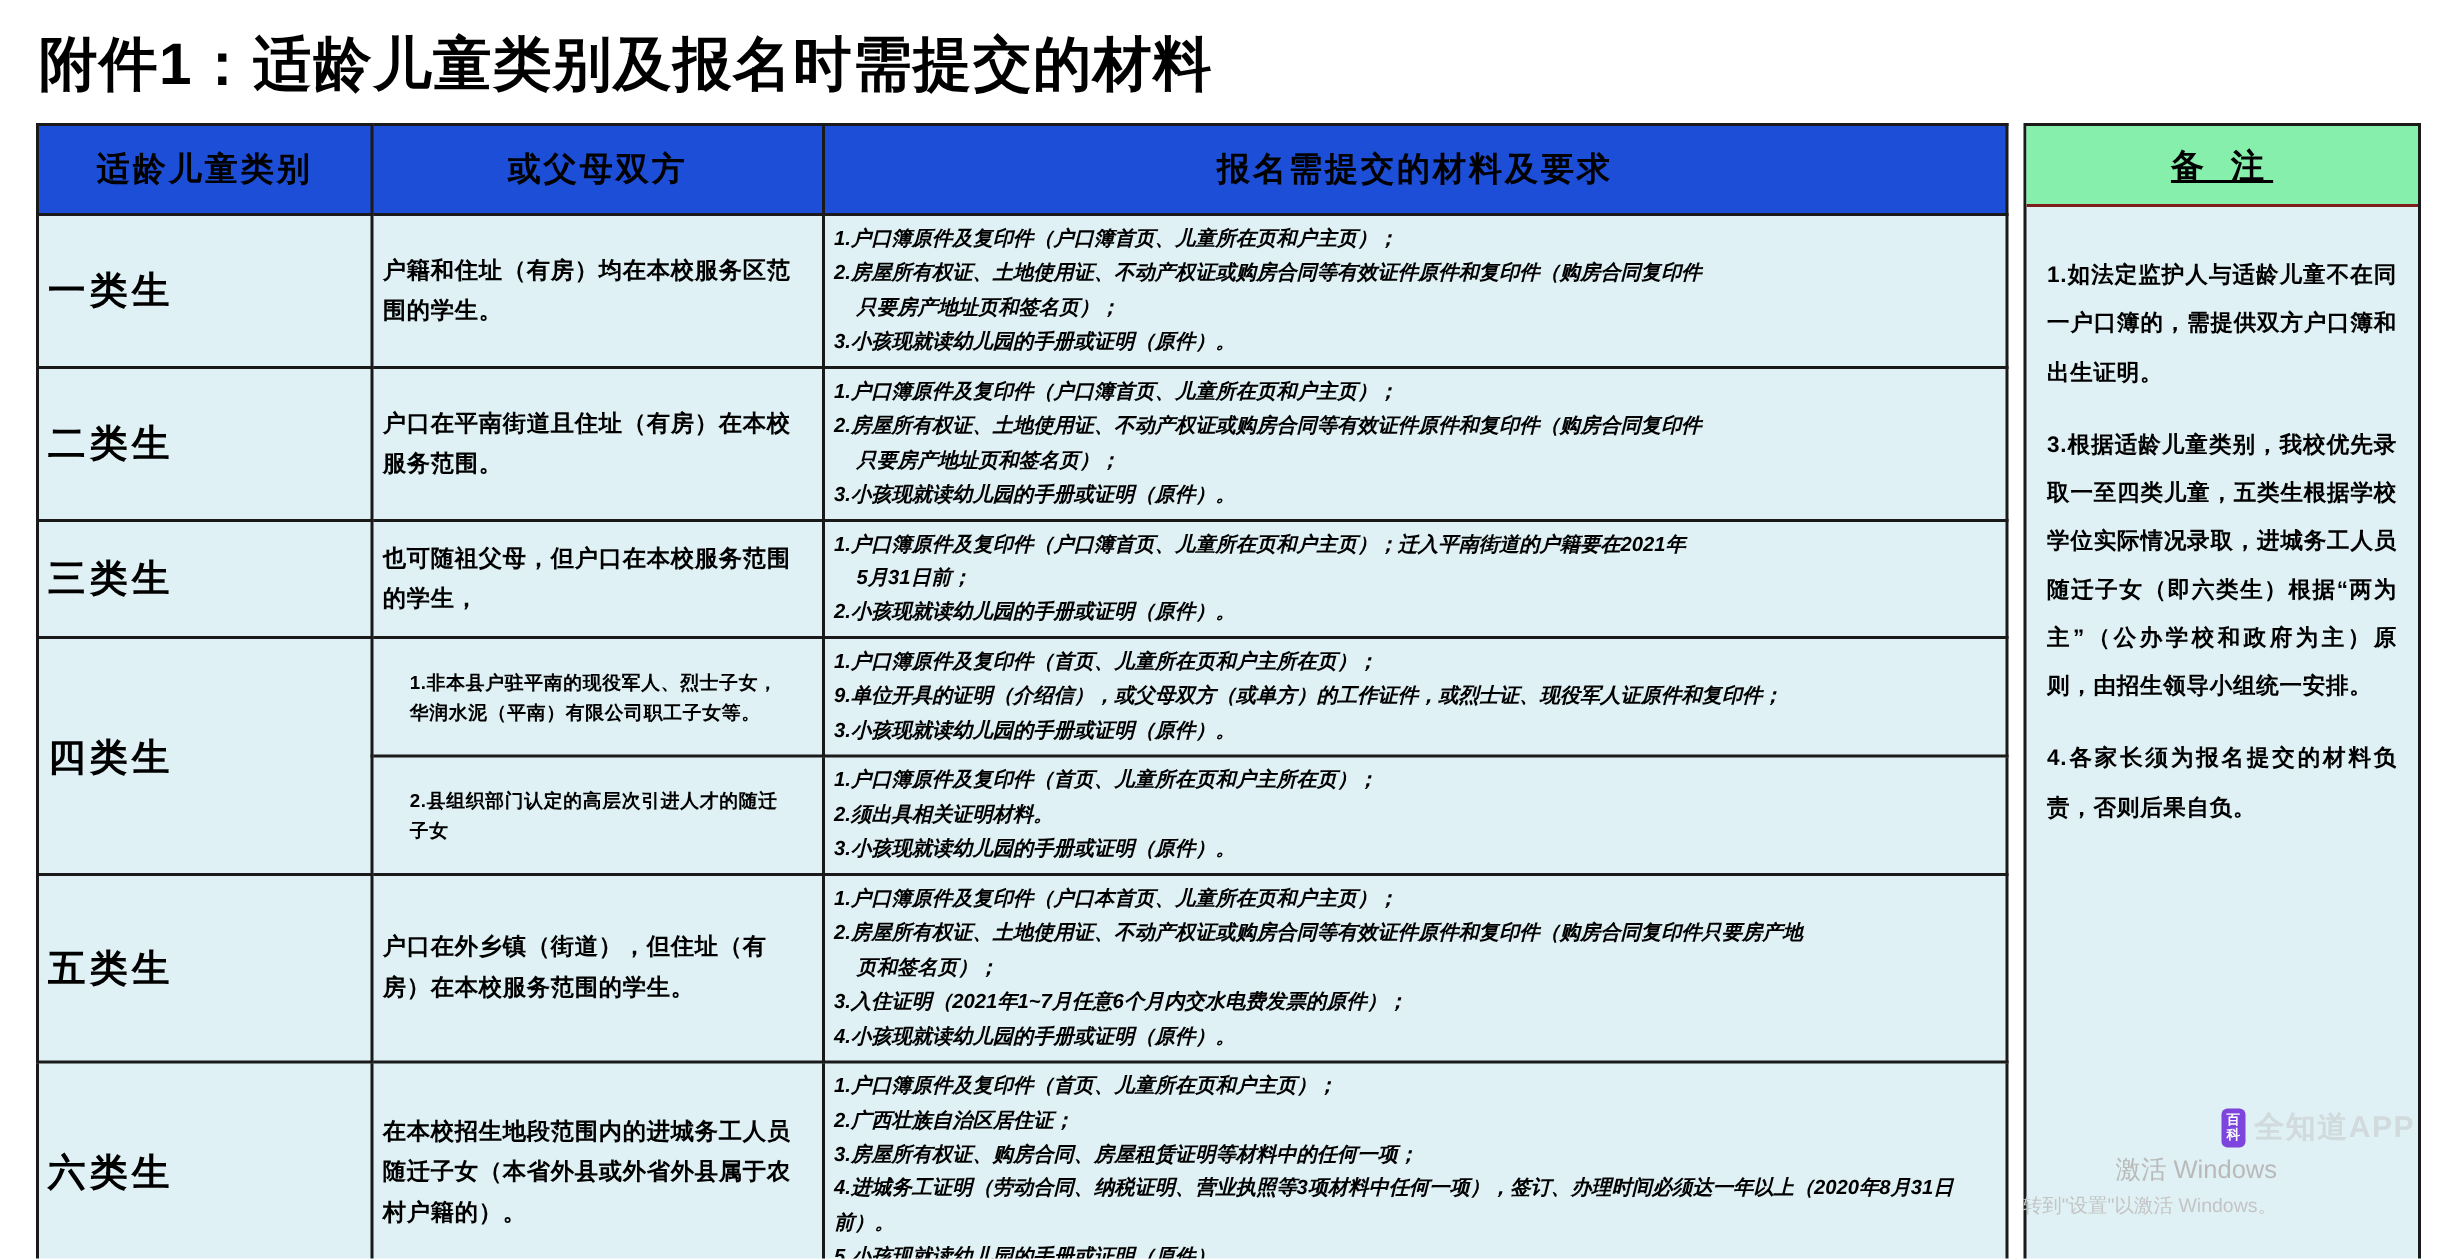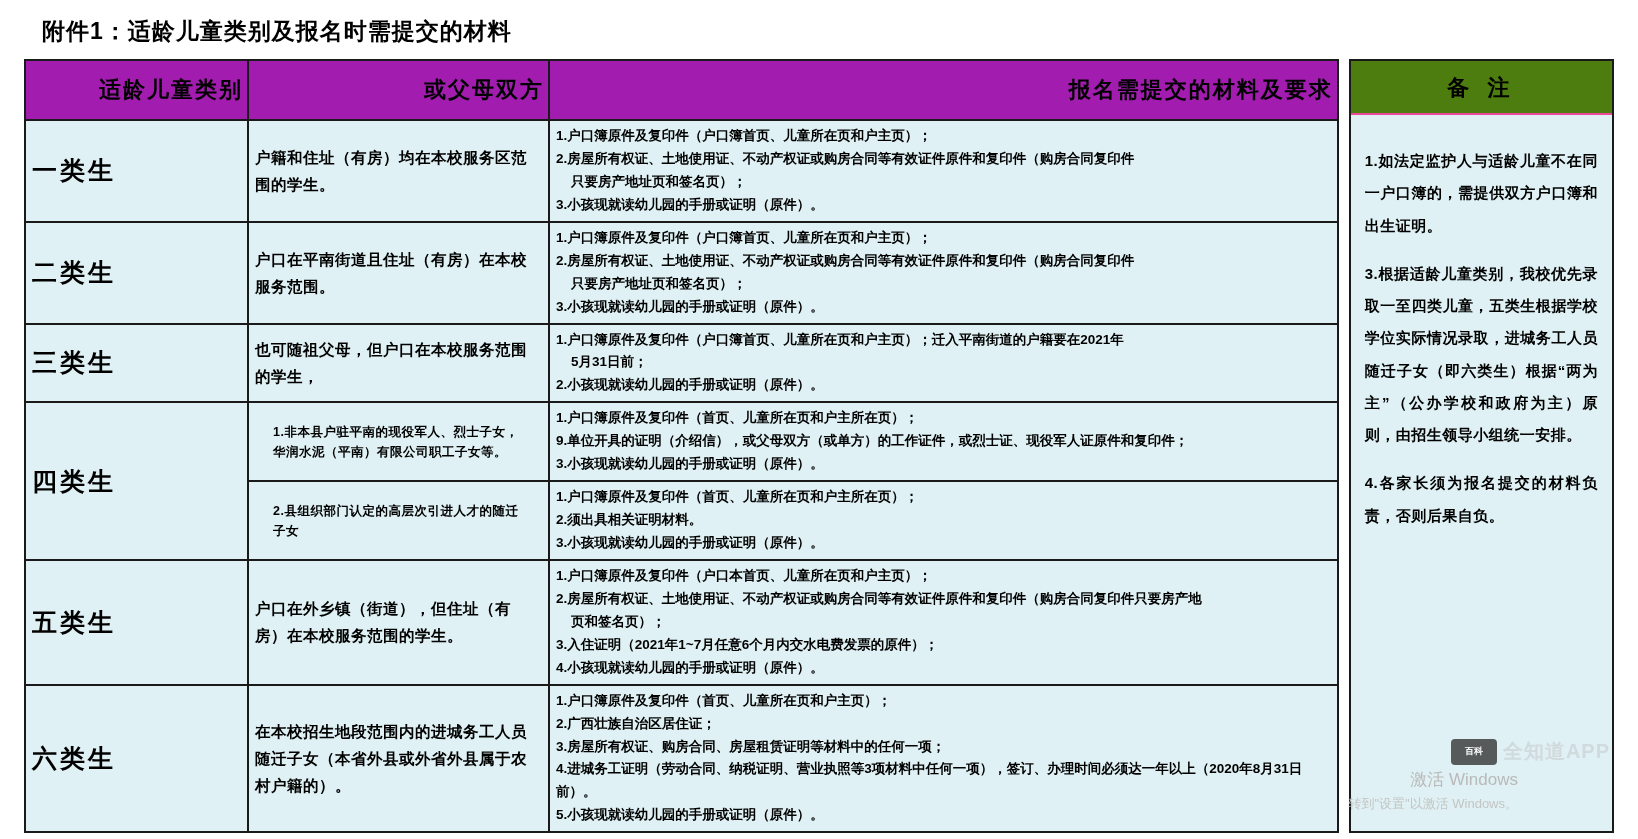--- a/index.html
+++ b/index.html
@@ -16,45 +16,45 @@
     position: relative;
   }
   .page {
     position: relative;
     width: 1638px;
     height: 839px;
     box-sizing: border-box;
     padding: 10px 24px 0 24px;
   }
   .doc-title {
-    font-size: 23px;
+    font-size: 39px;
     font-weight: bold;
     letter-spacing: 1px;
-    margin: 6px 0 12px 18px;
+    margin: 6px 0 12px 2px;
     color: #000;
   }
   .table-wrap {
     display: flex;
     align-items: stretch;
     gap: 10px;
   }
   table.main {
     border-collapse: collapse;
     table-layout: fixed;
     width: 1330px;
   }
   table.main td, table.main th {
     border: 2px solid #1a1a1a;
     background: #dff1f4;
     vertical-align: middle;
     padding: 4px 6px;
   }
   table.main thead th {
-    background: #a21caf;
-    text-align: right;
+    background: #1d4ed8;
+    text-align: center;
     font-size: 22px;
     font-weight: bold;
     letter-spacing: 2px;
     padding: 10px 4px;
     height: 38px;
   }
   .col-cat { width: 215px; }
   .col-cond { width: 290px; }
   .col-mat { width: 760px; }
 
@@ -77,41 +77,43 @@
     padding: 5px 24px;
   }
   td.mat {
     font-size: 13.5px;
     font-weight: bold;
     line-height: 1.7;
     padding: 6px 8px;
   }
   td.mat .line {
     white-space: pre-wrap;
+    font-style: italic;
   }
 
   
   .remarks {
     width: 268px;
     border: 2px solid #1a1a1a;
     background: #dff1f4;
     box-sizing: border-box;
     padding: 8px 14px;
     display: flex;
     flex-direction: column;
   }
   .remarks-head {
     text-align: center;
     font-size: 22px;
     font-weight: bold;
     letter-spacing: 6px;
     padding: 12px 0 10px 0;
-    border-bottom: 2px solid #ec4899;
+    border-bottom: 2px solid #7f1d1d;
     margin: -8px -14px 0 -14px;
-    background: #4d7c0f;
+    background: #86efac;
+    text-decoration: underline;
   }
   .remarks-body {
     padding-top: 14px;
     font-size: 15px;
     font-weight: bold;
     line-height: 2.15;
     letter-spacing: 0.5px;
   }
   .remarks-body p {
     margin: 16px 0 6px 0;
@@ -123,23 +125,23 @@
     position: absolute;
     right: 28px;
     bottom: 74px;
     display: flex;
     align-items: center;
     gap: 6px;
     opacity: 0.85;
     pointer-events: none;
   }
   .wm-logo {
-    width: 46px;
+    width: 16px;
     height: 26px;
-    background: #404040;
+    background: #6d28d9;
     border-radius: 4px;
     color: #fff;
     font-size: 9px;
     font-weight: bold;
     display: flex;
     align-items: center;
     justify-content: center;
     line-height: 1.05;
     text-align: center;
   }

